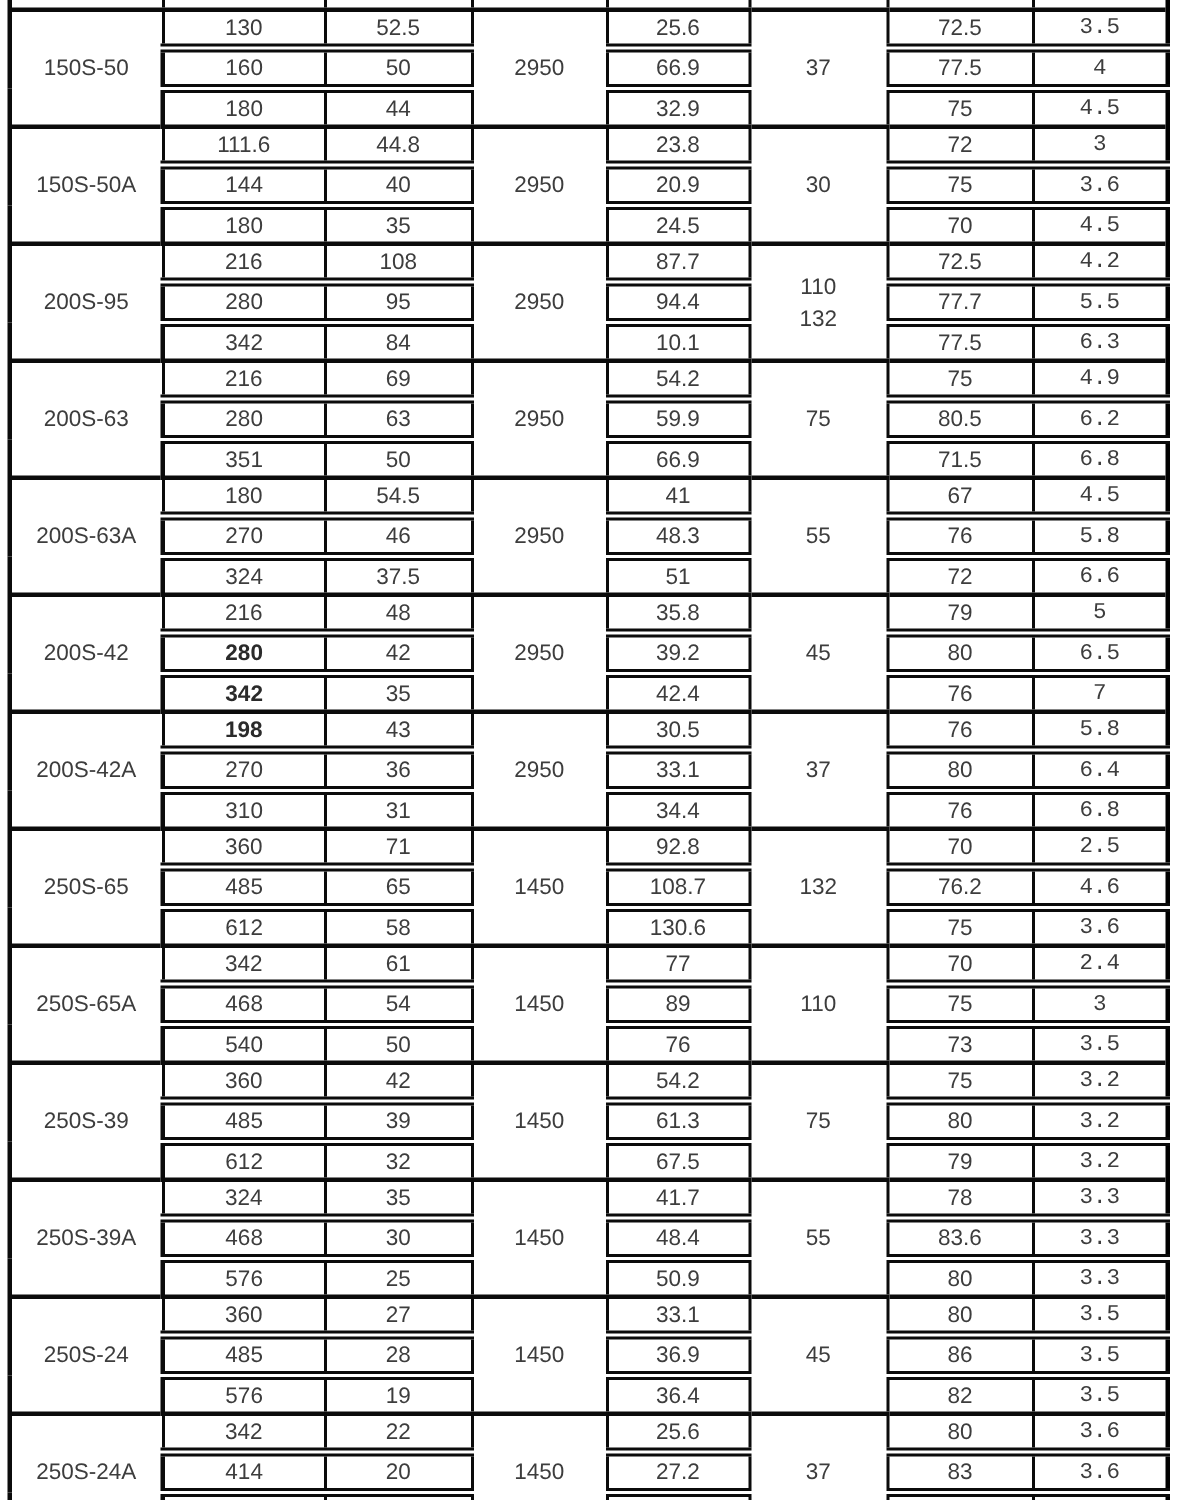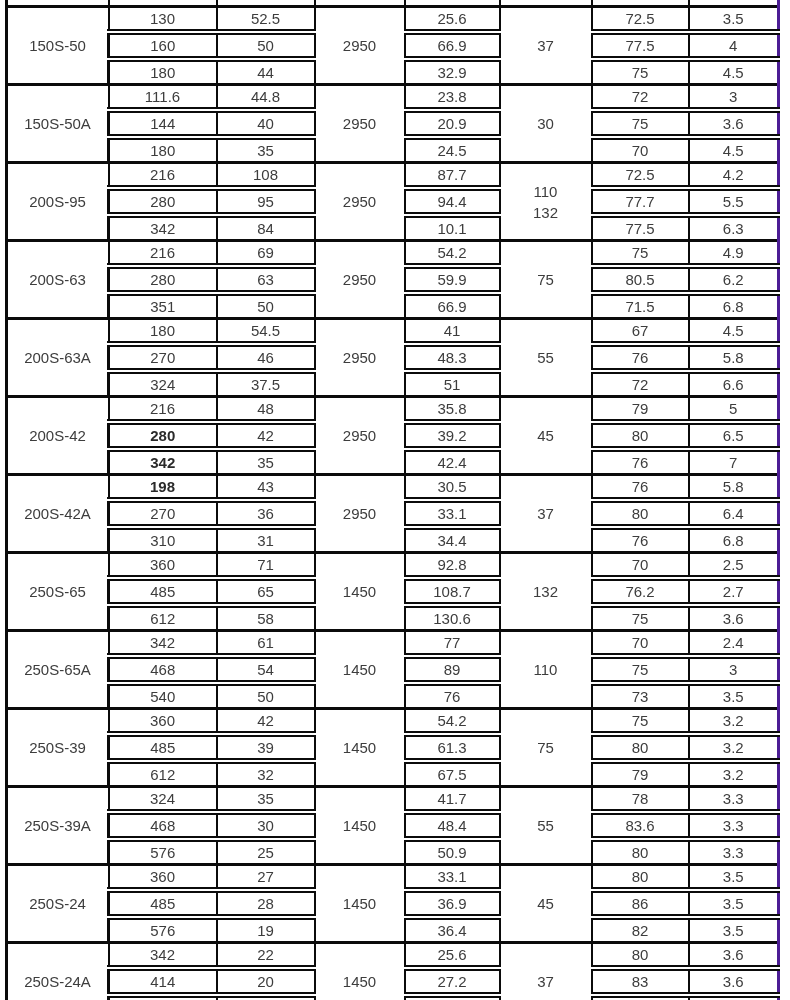--- a/index.html
+++ b/index.html
@@ -29,21 +29,21 @@
     border-right: 2px solid #0b0b0b;
     text-align: center;
     vertical-align: middle;
     padding: 0;
     height: 20px;
     line-height: 21px;
     overflow: hidden;
     white-space: nowrap;
   }
   table.spec td:first-child { border-left: 3px solid #0b0b0b; }
-  table.spec td:last-child  { border-right: 3px solid #4c1d95; }
+  table.spec td:last-child  { border-right: 3px solid #000000; font-family: Liberation Mono, monospace; }
   tr.block-start td { border-top: 3px solid #0b0b0b; }
   td.sub { border-top: 6px double #0b0b0b; }
   td.motor-multi {
     vertical-align: top;
     line-height: 25px;
   }
   tr.sliver td { height: 5px; line-height: 5px; }
   tr.sliver-top td { border-top: none; border-bottom: none; }
   .bold { font-weight: bold; color: #2a2a2a; }
 </style>
@@ -266,21 +266,21 @@
             <div>132</div>
           </td>
           <td>70</td>
           <td>2.5</td>
         </tr>
         <tr>
           <td class="sub">485</td>
           <td class="sub">65</td>
           <td class="sub">108.7</td>
           <td class="sub">76.2</td>
-          <td class="sub">2.7</td>
+          <td class="sub">4.6</td>
         </tr>
         <tr>
           <td class="sub">612</td>
           <td class="sub">58</td>
           <td class="sub">130.6</td>
           <td class="sub">75</td>
           <td class="sub">3.6</td>
         </tr>
         <tr class="block-start">
           <td rowspan="3">250S-65A</td>

